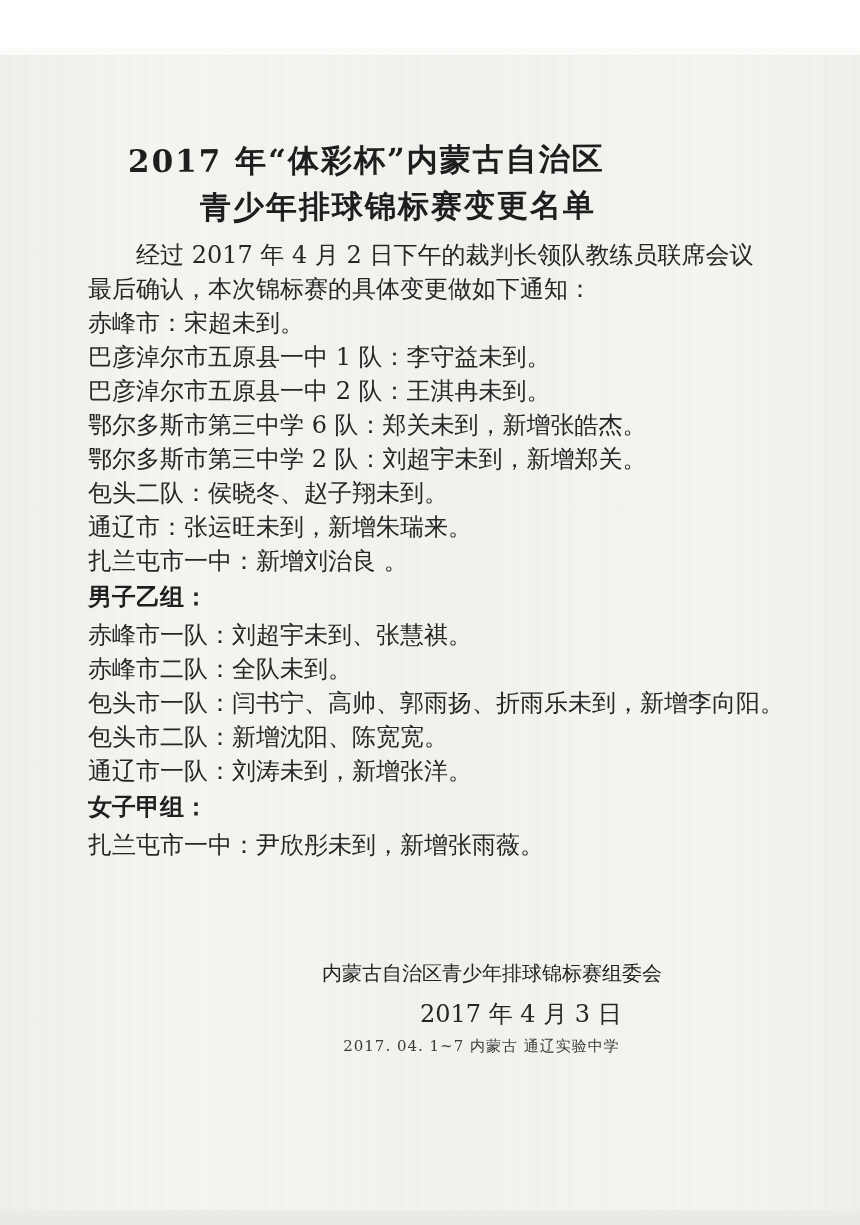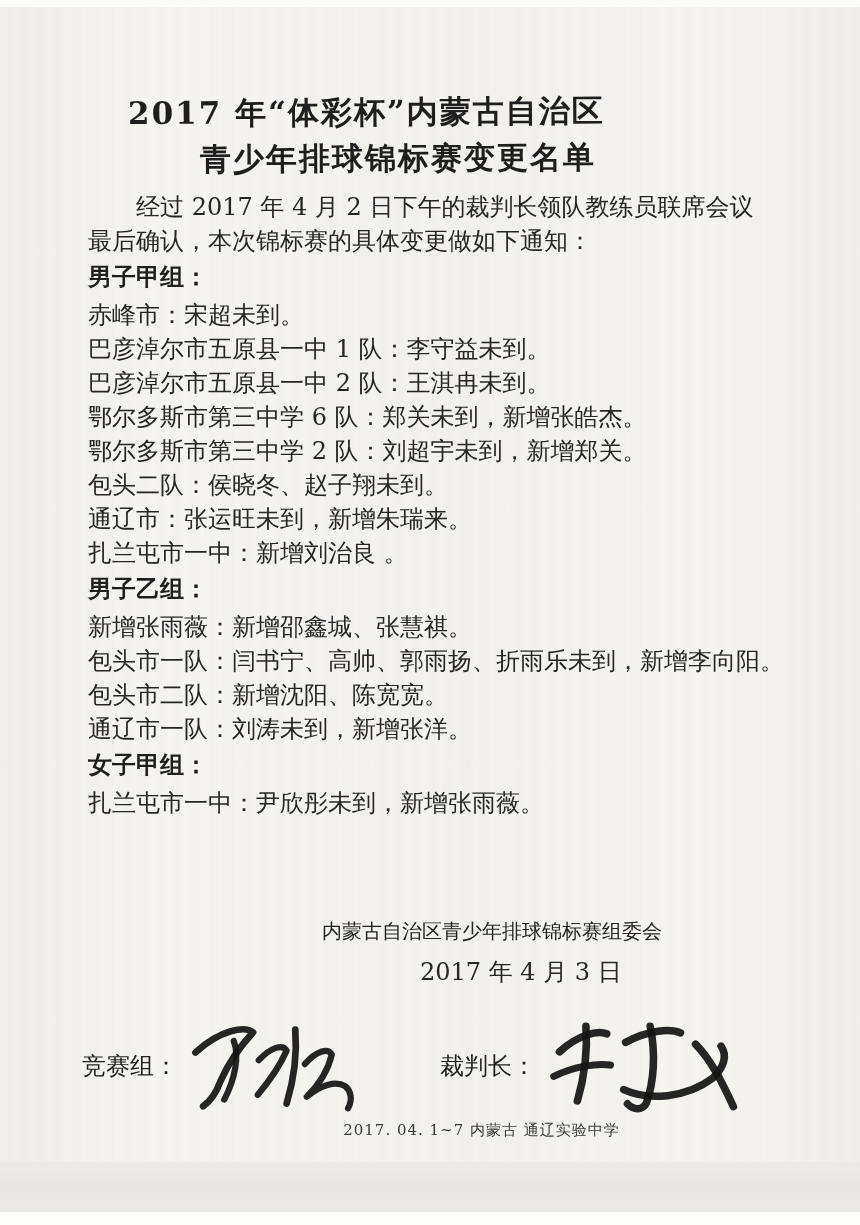--- a/index.html
+++ b/index.html
@@ -26,20 +26,21 @@
     position: absolute; left: 0; right: 0; bottom: 13px; height: 50px;
     background: linear-gradient(180deg, #ecebe7, #e7e6e2 40%, #eae9e5);
   }
   .edge-bottom-white {
     position: absolute; left: 0; right: 0; bottom: 0; height: 13px;
     background: #fdfdfc;
   }
   .content {
     position: relative;
     padding: 88px 40px 0 88px;
+    margin-top: 48px;
   }
   .title {
     font-weight: bold;
     font-size: 31px;
     line-height: 46px;
     letter-spacing: 2px;
     color: #1e1e1e;
     white-space: nowrap;
     transform: rotate(-0.35deg);
   }
@@ -119,62 +120,41 @@
   <div class="content">
 
     <div class="title title-line1">2017 年“体彩杯”内蒙古自治区</div>
     <div class="title title-line2">青少年排球锦标赛变更名单</div>
 
     <div class="intro">
       <div class="indent">经过 2017 年 4 月 2 日下午的裁判长领队教练员联席会议</div>
       <div>最后确认，本次锦标赛的具体变更做如下通知：</div>
     </div>
 
-    <div class="group-heading">男子甲组：</div>
     <div class="roster-line">赤峰市：宋超未到。</div>
     <div class="roster-line">巴彦淖尔市五原县一中 1 队：李守益未到。</div>
     <div class="roster-line">巴彦淖尔市五原县一中 2 队：王淇冉未到。</div>
     <div class="roster-line">鄂尔多斯市第三中学 6 队：郑关未到，新增张皓杰。</div>
     <div class="roster-line">鄂尔多斯市第三中学 2 队：刘超宇未到，新增郑关。</div>
     <div class="roster-line">包头二队：侯晓冬、赵子翔未到。</div>
     <div class="roster-line">通辽市：张运旺未到，新增朱瑞来。</div>
     <div class="roster-line">扎兰屯市一中：新增刘治良 。</div>
 
     <div class="group-heading">男子乙组：</div>
-    <div class="roster-line">新增张雨薇：新增邵鑫城、张慧祺。</div>
+    <div class="roster-line">赤峰市一队：刘超宇未到、张慧祺。</div>
+    <div class="roster-line">赤峰市二队：全队未到。</div>
     <div class="roster-line">包头市一队：闫书宁、高帅、郭雨扬、折雨乐未到，新增李向阳。</div>
     <div class="roster-line">包头市二队：新增沈阳、陈宽宽。</div>
     <div class="roster-line">通辽市一队：刘涛未到，新增张洋。</div>
 
     <div class="group-heading">女子甲组：</div>
     <div class="roster-line">扎兰屯市一中：尹欣彤未到，新增张雨薇。</div>
 
     <div class="issuer-line">内蒙古自治区青少年排球锦标赛组委会</div>
     <div class="date-line">2017 年 4 月 3 日</div>
 
-    <div class="signature-row">
-      <span class="sig-label">竞赛组：</span>
-      <svg class="sig-svg" width="200" height="96" viewBox="0 0 200 100">
-        <path stroke-width="7" d="M14,36 C40,12 66,8 74,15 C62,28 48,48 40,66 C36,77 29,87 22,92"></path>
-        <path stroke-width="6.5" d="M54,24 C60,40 55,64 44,85"></path>
-        <path stroke-width="6.5" d="M80,44 C93,30 105,27 109,34 C101,52 89,68 79,80"></path>
-        <path stroke-width="7" d="M118,12 C120,38 116,66 109,89"></path>
-        <path stroke-width="6.5" d="M128,48 C140,34 152,31 156,38 C152,56 140,72 130,82 C144,70 160,65 170,71 C176,76 178,85 173,94"></path>
-      </svg>
-      <span class="sig-gap"></span>
-      <span class="sig-label">裁判长：</span>
-      <svg class="sig-svg" width="235" height="104" viewBox="0 0 235 110">
-        <path stroke-width="8" d="M18,40 C38,22 58,17 68,21"></path>
-        <path stroke-width="8" d="M46,13 C48,40 44,68 37,92"></path>
-        <path stroke-width="7.5" d="M12,66 C34,55 58,52 72,54"></path>
-        <path stroke-width="8" d="M88,30 C112,17 136,15 146,20"></path>
-        <path stroke-width="8" d="M114,13 C120,42 118,72 110,94 C106,102 97,102 90,95"></path>
-        <path stroke-width="8" d="M86,80 C112,92 152,89 180,68 C192,57 196,44 189,34"></path>
-        <path stroke-width="8" d="M162,32 C178,48 190,72 202,98"></path>
-      </svg>
-    </div>
 
     <div class="footer-line">2017. 04. 1~7   内蒙古 通辽实验中学</div>
   </div>
 
   <div class="edge-bottom-band"></div>
   <div class="edge-bottom-white"></div>
 </div>
 
 </body></html>

